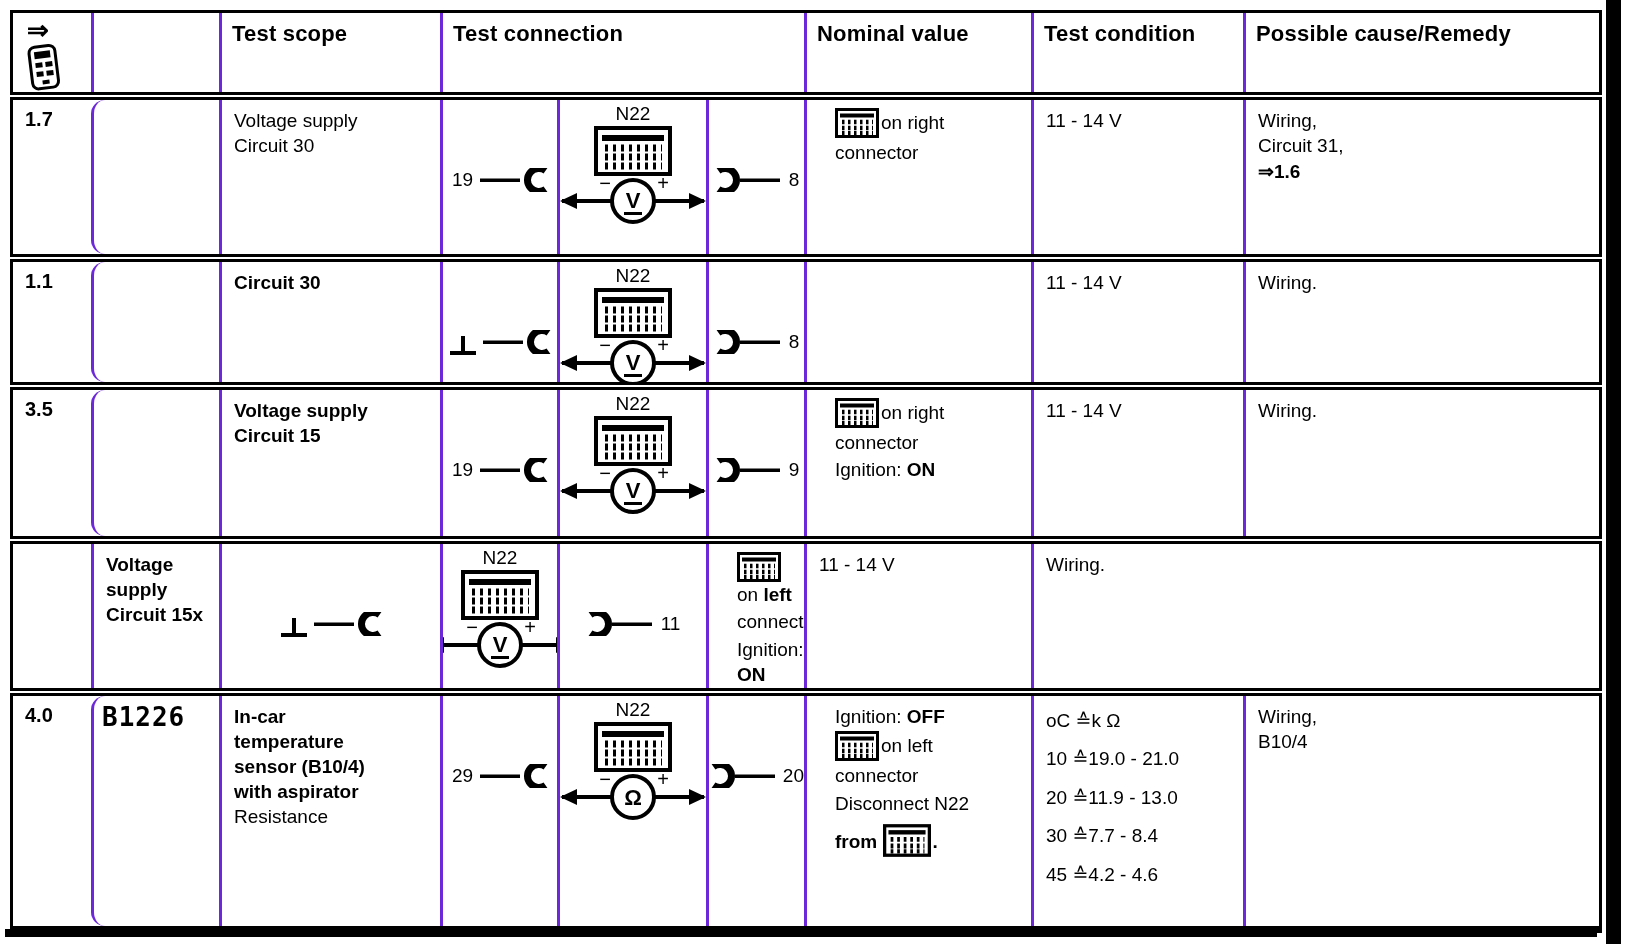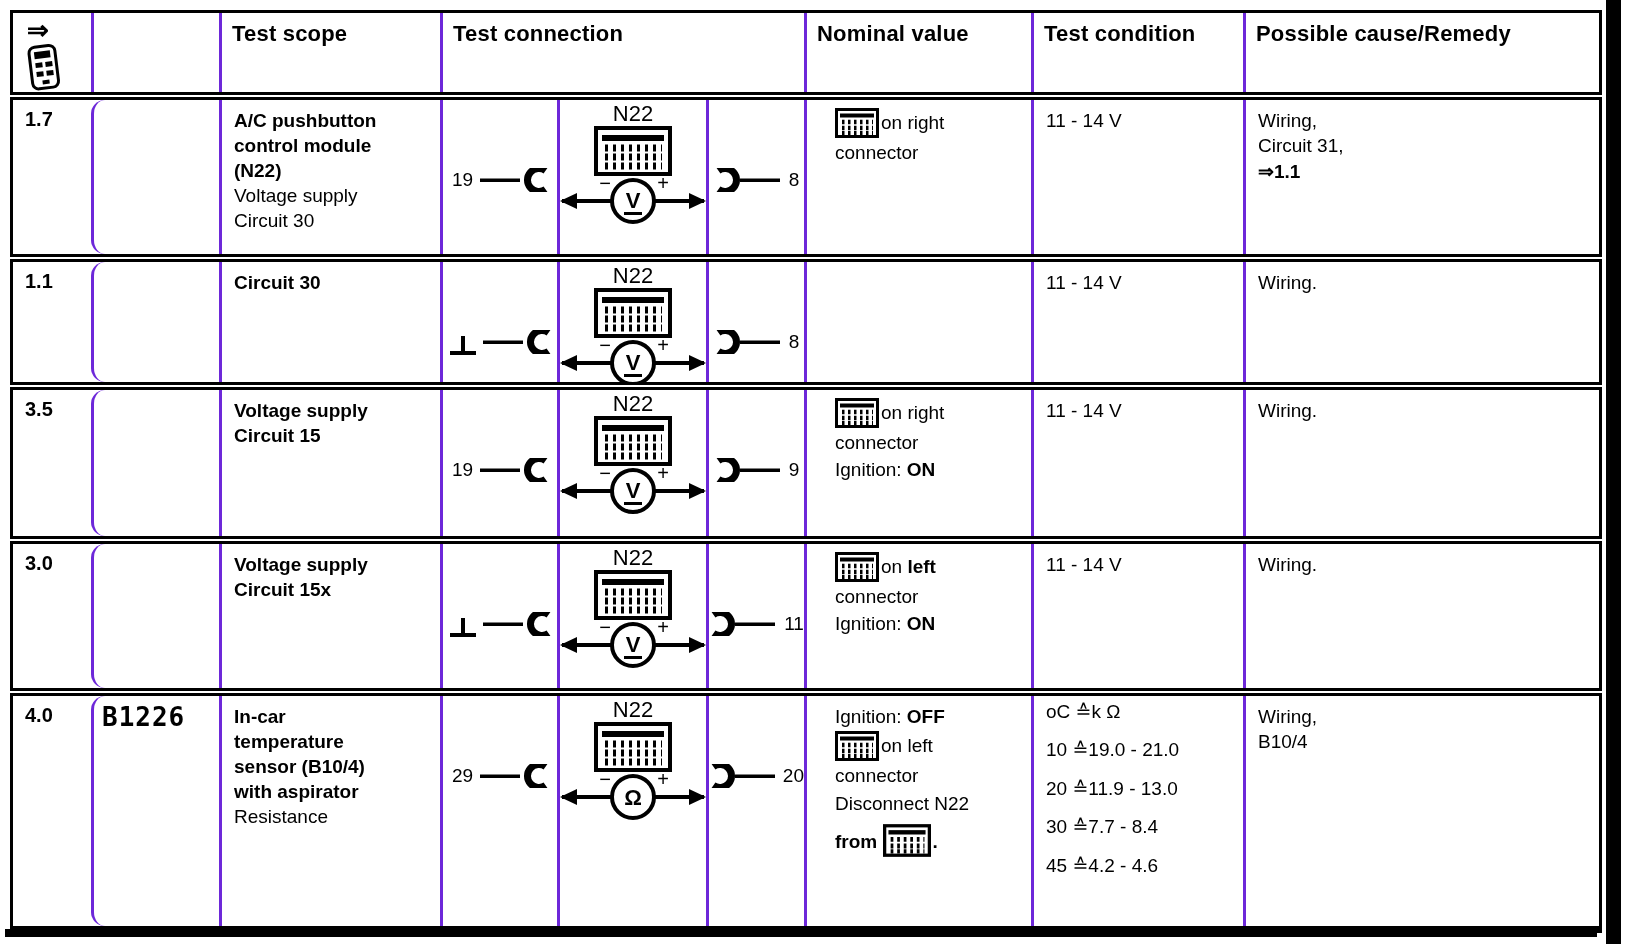--- a/index.html
+++ b/index.html
@@ -26,21 +26,21 @@
   .scopecell { font-size:19px; line-height:1.32; padding:8px 12px; }
   .bold { font-weight:bold; }
   .pre { white-space:pre-line; }
   .txtcell { font-size:19px; line-height:1.34; padding:8px 12px; }
 
   
   .connwrap { display:flex; justify-content:center; align-items:flex-start; gap:7px; margin-top:68px; }
   .pin { font-size:19px; line-height:24px; }
   .gnd-shift { transform:translateY(6px); }
   .meterwrap { display:flex; flex-direction:column; align-items:center; padding-top:3px; }
-  .n22 { font-size:22px; line-height:21px; }
+  .n22 { font-size:19px; line-height:21px; }
   svg text { font-family:"Liberation Sans", sans-serif; fill:#000; }
   .unit { font-size:22px; font-weight:bold; text-anchor:middle; }
   .pm { font-size:20px; text-anchor:middle; }
 
   .condline { margin-bottom:2px;padding-left:16px; }
   .cicon { vertical-align:-9px; margin-right:2px; }
   .nomline { margin-bottom:13px; }
   .refline { font-weight:bold; }
 
   
@@ -117,23 +117,20 @@
       <div class="cell hcell">Test connection</div>
       <div class="cell hcell">Nominal value</div>
       <div class="cell hcell">Test condition</div>
       <div class="cell hcell">Possible cause/Remedy</div>
     </div>
 
     <div class="trow h1">
       <div class="cell idcell">1.7</div>
       <div class="cell codecell"></div>
       <div class="cell scopecell">
-        <div class="bold pre">A/C pushbutton
-control module
-(N22)</div>
         <div class="pre">Voltage supply
 Circuit 30</div>
       </div>
       <div class="cell">
         <div class="connwrap">
           <span class="pin">19</span>
           <svg width="68" height="24">
               <use href="#probe-left"></use>
             </svg>
         </div>
@@ -163,21 +160,21 @@
             </svg><span>on right</span>
         </div>
         <div class="condline">connector</div>
       </div>
       <div class="cell txtcell">
         <div>11 - 14 V</div>
       </div>
       <div class="cell txtcell">
         <div>Wiring,</div>
         <div>Circuit 31,</div>
-        <div class="refline">⇒1.1</div>
+        <div class="refline">⇒1.6</div>
       </div>
     </div>
 
     <div class="trow h2">
       <div class="cell idcell">1.1</div>
       <div class="cell codecell"></div>
       <div class="cell scopecell">
         <div class="bold pre">Circuit 30</div>
       </div>
       <div class="cell">
@@ -261,21 +258,20 @@
       </div>
       <div class="cell txtcell">
         <div>11 - 14 V</div>
       </div>
       <div class="cell txtcell">
         <div>Wiring.</div>
       </div>
     </div>
 
     <div class="trow h4">
-      <div class="cell idcell">3.0</div>
       <div class="cell codecell"></div>
       <div class="cell scopecell">
         <div class="bold pre">Voltage supply
 Circuit 15x</div>
       </div>
       <div class="cell">
         <div class="connwrap">
           <svg class="gnd-shift" width="26" height="20">
               <use href="#gnd-sym"></use>
             </svg>
@@ -364,21 +360,21 @@
             </svg><span>on left</span>
         </div>
         <div class="condline">connector</div>
         <div class="condline">Disconnect N22</div>
         <div class="condline" style="margin-top:8px;font-weight:bold;">
           <span>from </span><svg class="cicon" width="48" height="33" viewBox="0 0 44 30">
               <use href="#mini-conn"></use>
             </svg><span>.</span>
         </div>
       </div>
-      <div class="cell txtcell" style="padding-top:3px;">
+      <div class="cell txtcell" style="padding-top:12px;">
         <div class="nomline">oC ≙k Ω</div>
         <div class="nomline">10 ≙19.0 - 21.0</div>
         <div class="nomline">20 ≙11.9 - 13.0</div>
         <div class="nomline">30 ≙7.7 - 8.4</div>
         <div class="nomline">45 ≙4.2 - 4.6</div>
       </div>
       <div class="cell txtcell">
         <div>Wiring,</div>
         <div>B10/4</div>
       </div>

